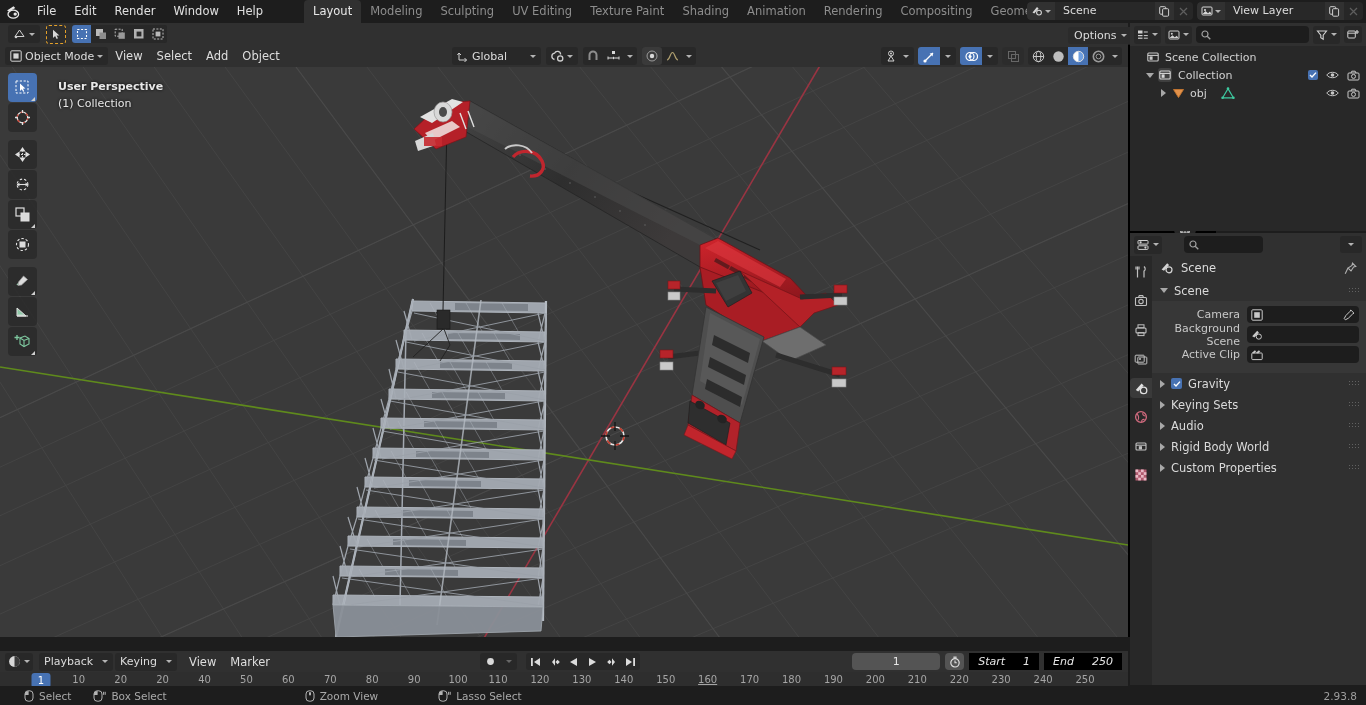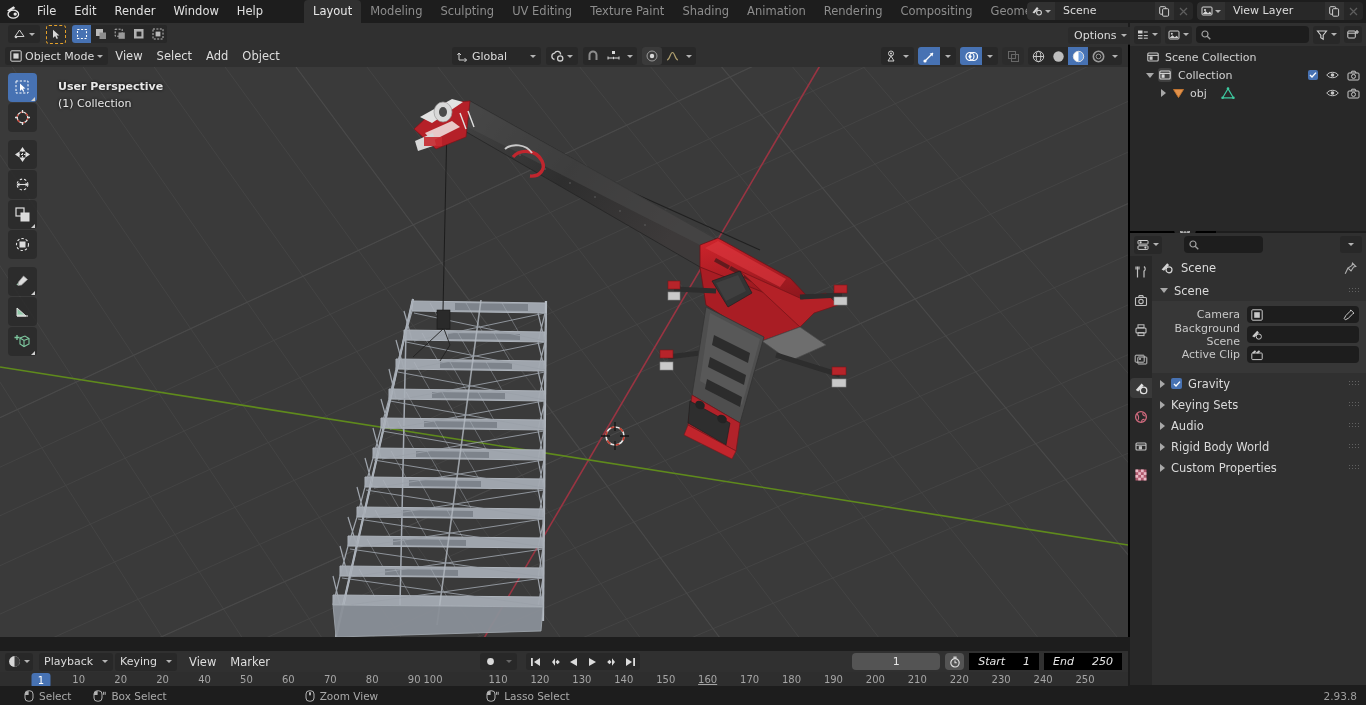--- a/index.html
+++ b/index.html
@@ -1193,21 +1193,21 @@
       <div class="playhead" style="left:41px;">1</div>
     <div class="tick" style="left: 78.7349px;">10</div>
         <div class="tick" style="left: 120.663px;">20</div>
         <div class="tick" style="left: 162.59px;">20</div>
         <div class="tick" style="left: 204.518px;">40</div>
         <div class="tick" style="left: 246.446px;">50</div>
         <div class="tick" style="left: 288.373px;">60</div>
         <div class="tick" style="left: 330.301px;">70</div>
         <div class="tick" style="left: 372.229px;">80</div>
         <div class="tick" style="left: 414.157px;">90</div>
-        <div class="tick" style="left: 433px;">100</div>
+        <div class="tick" style="left: 458px;">100</div>
         <div class="tick" style="left: 498.012px;">110</div>
         <div class="tick" style="left: 539.94px;">120</div>
         <div class="tick" style="left: 581.867px;">130</div>
         <div class="tick" style="left: 623.795px;">140</div>
         <div class="tick" style="left: 665.723px;">150</div>
         <div class="tick" style="left: 707.651px; text-decoration: underline;">160</div>
         <div class="tick" style="left: 749.578px;">170</div>
         <div class="tick" style="left: 791.506px;">180</div>
         <div class="tick" style="left: 833.434px;">190</div>
         <div class="tick" style="left: 875.361px;">200</div>
@@ -1244,21 +1244,21 @@
     </div>
     <div class="st-item" style="margin-left:138px;">
       <span>
         <svg width="10" height="12" viewBox="0 0 10 12">
             <rect x="1" y="0.8" width="8" height="10.4" rx="3.2" fill="none" stroke="#b4b4b4" stroke-width="1"></rect>
             <rect x="4" y="2" width="2" height="3.4" rx="1" fill="#b4b4b4"></rect>
           </svg>
       </span>
       <span>Zoom View</span>
     </div>
-    <div class="st-item" style="margin-left:108px;">
+    <div class="st-item" style="margin-left:60px;">
       <span>
         <svg width="13" height="12" viewBox="0 0 13 12">
             <rect x="1" y="0.8" width="8" height="10.4" rx="3.2" fill="none" stroke="#b4b4b4" stroke-width="1"></rect>
             <path d="M1 5 L4.6 5 L4.6 0.9 C2.6 1 1 2.4 1 4z" fill="#b4b4b4"></path>
             <path d="M10.6 1.8 v3 M12.2 1.8 v3" stroke="#b4b4b4" stroke-width="1"></path>
           </svg>
       </span>
       <span>Lasso Select</span>
     </div>
     <div class="version">2.93.8</div>

